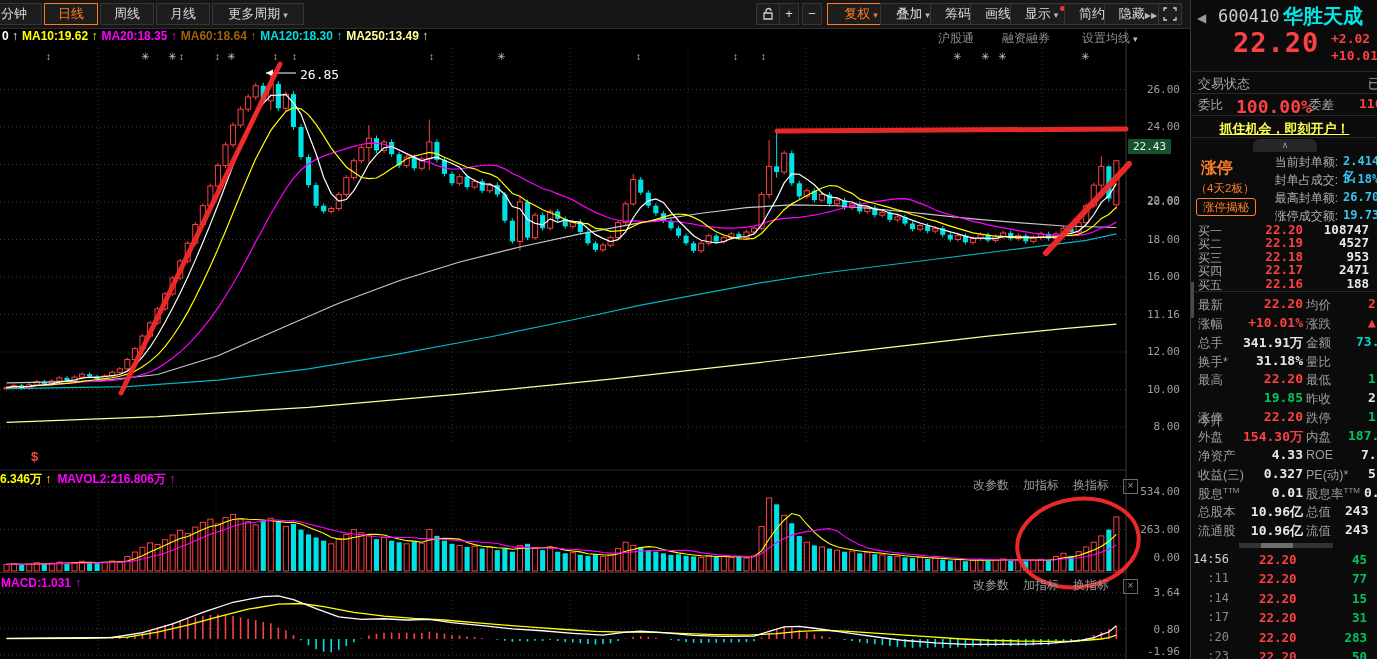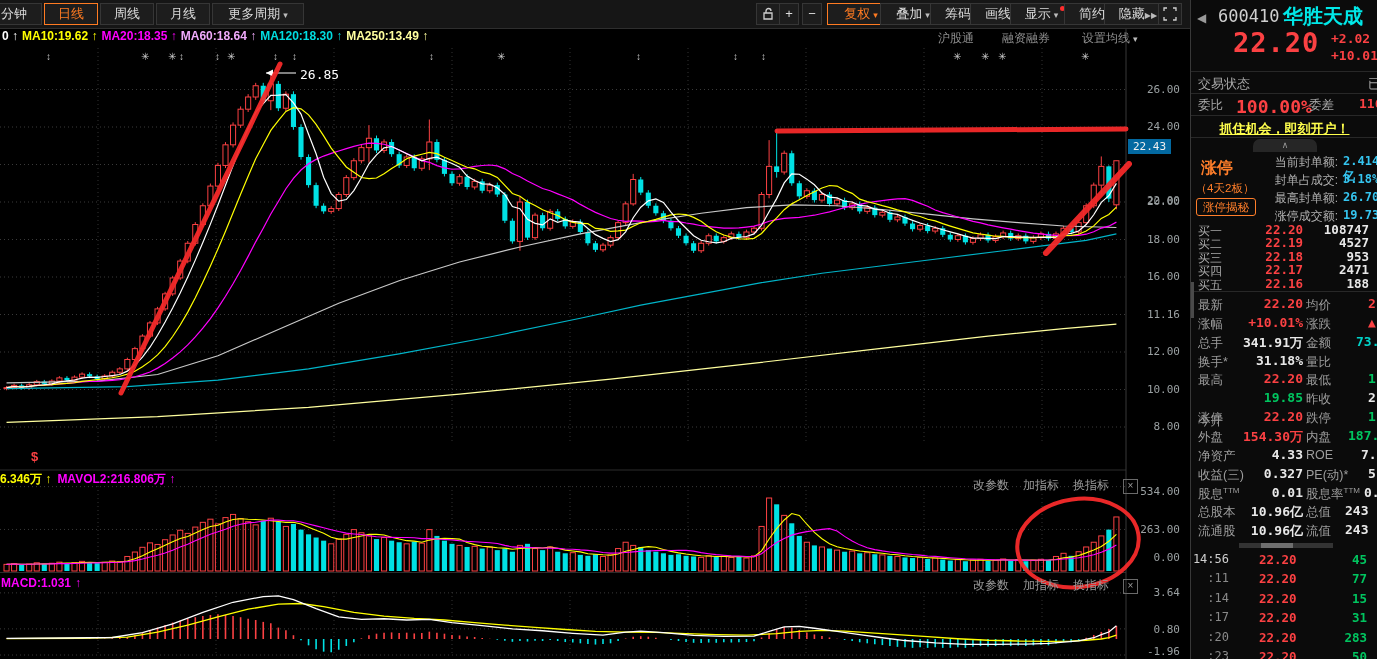--- a/index.html
+++ b/index.html
@@ -13,21 +13,21 @@
   .tbtn.active{color:#ff7b22;border-color:#ff7b22;}
   .caret{font-size:9px;color:#bbb;margin-left:3px;}
   .reddot{display:inline-block;width:5px;height:5px;border-radius:50%;background:#ff2d2d;vertical-align:top;margin-left:2px;margin-top:2px;}
   #subbar{position:absolute;left:0;top:28px;width:1190px;height:19px;z-index:6;}
   .subitem{position:absolute;top:2px;color:#8f8f8f;font-size:12px;white-space:nowrap;}
   #ma-row{position:absolute;left:2px;top:29px;height:17px;z-index:6;font-size:12px;font-weight:bold;white-space:nowrap;}
   #ma-row span{margin-right:4px;}
   
   #chart-svg{position:absolute;left:0;top:0;z-index:2;}
   .axis-label{position:absolute;width:58px;text-align:right;color:#9aa0a2;font-size:11px;z-index:4;}
-  #price-marker{position:absolute;left:1128px;background:#0369a1;color:#f0f0f0;font-size:11px;padding:1px 5px;z-index:4;}
+  #price-marker{position:absolute;left:1128px;background:#14532d;color:#f0f0f0;font-size:11px;padding:1px 5px;z-index:4;}
   .marker-glyph{position:absolute;top:51px;color:#c8c8c8;font-size:10px;z-index:3;}
   #vol-money-icon{position:absolute;left:31px;top:449px;color:#fb4143;font-weight:bold;font-size:13px;z-index:4;}
   #vol-ma-row{position:absolute;left:0;top:471px;font-size:12px;font-weight:bold;z-index:4;white-space:nowrap;}
   #macd-label-row{position:absolute;left:1px;top:576px;font-size:12px;font-weight:bold;color:#ff00ff;z-index:4;white-space:nowrap;}
   .panel-btns{position:absolute;z-index:4;font-size:12px;color:#9a9a9a;white-space:nowrap;}
   .panel-btns span{margin-right:14px;}
   .xbox{display:inline-block;width:13px;height:13px;line-height:12px;text-align:center;border:1px solid #6a6a6a;color:#9a9a9a;font-size:10px;}
   
   #side{position:absolute;left:1190px;top:0;width:187px;height:659px;background:#0b0b0b;border-left:1px solid #383838;z-index:7;overflow:visible;}
   .sline{position:absolute;left:0;width:187px;border-top:1px solid #282828;}
@@ -760,21 +760,21 @@
         </svg>
     </div>
   </div>
 
   <div id="subbar">
     <div class="subitem" style="left:938px;">沪股通</div>
     <div class="subitem" style="left:1002px;">融资融券</div>
     <div class="subitem" style="left:1082px;"><span>设置均线</span><span class="caret">▾</span></div>
   </div>
 
-  <div id="ma-row"><span style="color: rgb(255, 255, 255);">0 ↑</span><span style="color: rgb(255, 255, 0); margin-top: 48px;">MA10:19.62 ↑</span><span style="color: rgb(255, 0, 255);">MA20:18.35 ↑</span><span style="color: #f0abfc;">MA60:18.64 ↑</span><span style="color: rgb(0, 220, 224);">MA120:18.30 ↑</span><span style="color: rgb(255, 255, 158);">MA250:13.49 ↑</span></div>
+  <div id="ma-row"><span style="color: rgb(255, 255, 255);">0 ↑</span><span style="color: rgb(255, 255, 0); margin-top: 48px;">MA10:19.62 ↑</span><span style="color: rgb(255, 0, 255);">MA20:18.35 ↑</span><span style="color: #a16207;">MA60:18.64 ↑</span><span style="color: rgb(0, 220, 224);">MA120:18.30 ↑</span><span style="color: rgb(255, 255, 158);">MA250:13.49 ↑</span></div>
 
   <div id="vol-money-icon">$</div>
   <div id="vol-ma-row"><span style="color: rgb(255, 255, 0); margin-right: 6px;">6.346万 ↑</span><span style="color: rgb(255, 0, 255); margin-right: 6px;">MAVOL2:216.806万 ↑</span></div>
   <div class="panel-btns" style="left:973px;top:477px;">
     <span>改参数</span><span>加指标</span><span>换指标</span><span class="xbox">×</span>
   </div>
 
   <div id="macd-label-row"><span>MACD:1.031</span><span style="margin-left:4px;">↑</span></div>
   <div class="panel-btns" style="left:973px;top:577px;">
     <span>改参数</span><span>加指标</span><span>换指标</span><span class="xbox">×</span>

